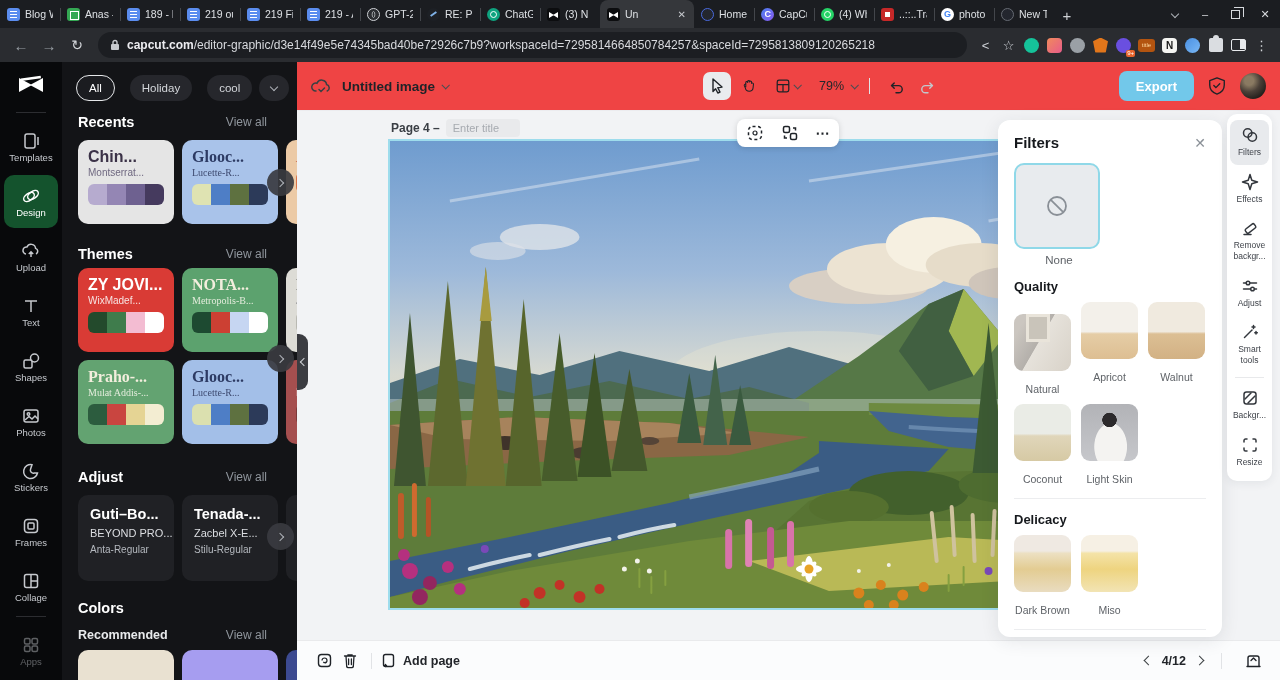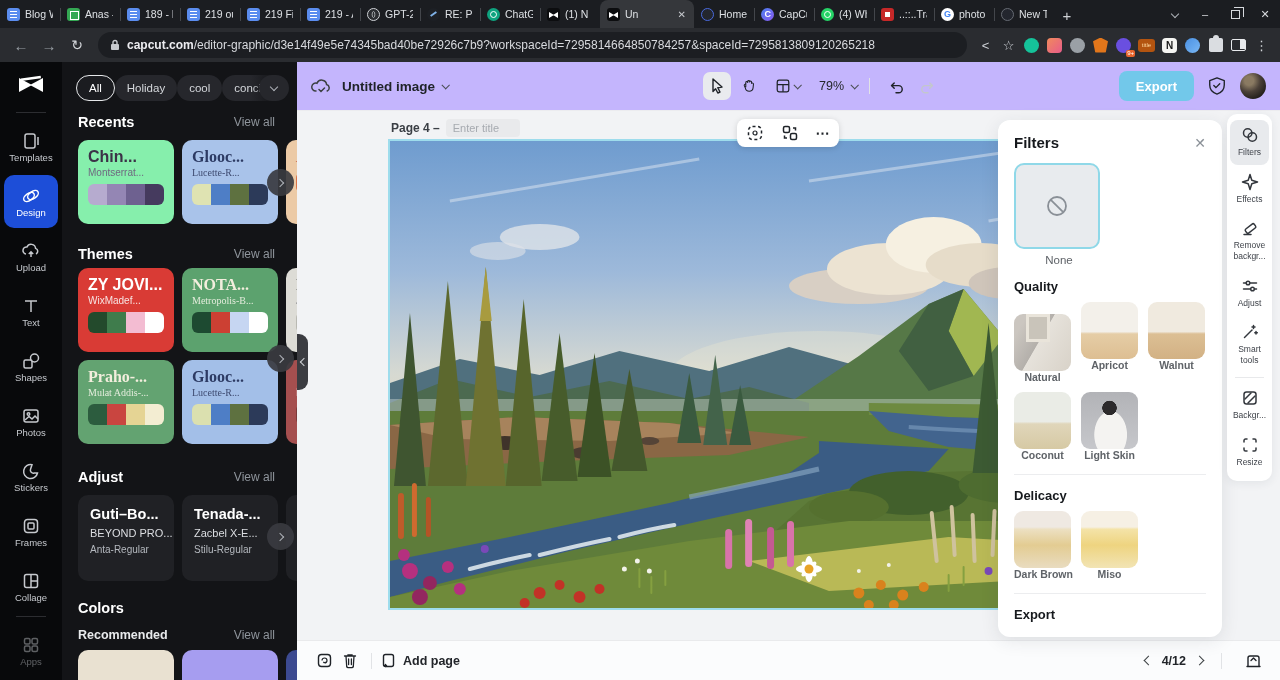--- a/index.html
+++ b/index.html
@@ -63,37 +63,37 @@
   .sharei, .stari { color:#cfd3d8; font-size:13px; }
 
   
   .nav-rail { position:absolute; top:62px; left:0; width:62px; height:618px; background:#08090b;
     display:flex; flex-direction:column; align-items:center; }
   .logo { margin:12px 0 10px; }
   .rail-div { width:30px; height:1px; background:#2c2d31; margin:2px 0 6px; }
   .rail-item { width:54px; height:53px; display:flex; flex-direction:column; align-items:center;
     justify-content:center; gap:1px; color:#c6c9ce; border-radius:10px; margin:1px 12px; }
   .rail-item .rlabel { font-size:9.5px; }
-  .rail-item.active { background:#1d4ed8; color:#fff; }
+  .rail-item.active { background:#14532d; color:#fff; }
   .rail-item.dim { opacity:.45; }
   .ric { stroke:#c6c9ce; fill:none; stroke-width:1.5; }
   .rail-item.active .ric { stroke:#fff; }
 
   
   .asset-panel { position:absolute; top:62px; left:62px; width:235px; height:618px; background:#131417;
     color:#fff; overflow:hidden; }
-  .chips { position:absolute; top:13px; left:14px; right:0; height:26px; display:flex; gap:0; overflow:hidden; }
+  .chips { position:absolute; top:13px; left:14px; right:0; height:26px; display:flex; gap:15px; overflow:hidden; }
   .chip { flex:0 0 auto; height:26px; padding:0 12px; border-radius:14px; background:#26272c;
     color:#d4d7db; font-size:11.5px; display:flex; align-items:center; }
   .chip.sel { background:#1b1c20; border:1.5px solid #e6e8ea; color:#fff; }
   .chips-fade { position:absolute; top:8px; right:0; width:46px; height:34px;
     background:linear-gradient(90deg, rgba(19,20,23,0), #131417 55%); }
   .chip-more { position:absolute; top:13px; right:8px; width:30px; height:26px; border-radius:14px;
     background:#26272c; display:flex; align-items:center; justify-content:center; }
-  .sec-head { position:absolute; left:16px; right:22px; display:flex; justify-content:space-between; align-items:center; }
+  .sec-head { position:absolute; left:16px; right:30px; display:flex; justify-content:space-between; align-items:center; }
   .sec-title { font-size:14.5px; font-weight:bold; }
   .sub-title { font-size:12.5px; font-weight:bold; color:#e8eaec; }
   .viewall { font-size:12px; color:#8f959c; }
   .cardrow { position:absolute; left:16px; right:0; height:86px; display:flex; gap:8px; overflow:hidden; }
   .acard { flex:0 0 auto; width:96px; height:84px; border-radius:10px; padding:9px 10px 8px; overflow:hidden; }
   .acard .ct { font-size:16px; font-weight:bold; line-height:1.05; white-space:nowrap; }
   .acard .cs { font-size:10px; margin-top:1px; white-space:nowrap; }
   .serif { font-family:"Liberation Serif", serif; }
   .swatches { display:flex; height:21px; margin-top:6px; border-radius:6px; overflow:hidden; width:100%; }
   .swatches span { flex:1; }
@@ -102,21 +102,21 @@
   .fcard { flex:0 0 auto; width:96px; height:86px; border-radius:10px; background:#202125; padding:11px 12px; }
   .fcard .f1 { font-size:14.5px; font-weight:bold; white-space:nowrap; }
   .fcard .f2 { font-size:11px; color:#dcdee2; margin-top:5px; white-space:nowrap; font-family:Liberation Sans, sans-serif; }
   .fcard .f3 { font-size:10px; color:#b4b8be; margin-top:5px; white-space:nowrap; }
   .ccard { flex:0 0 auto; width:96px; height:60px; border-radius:10px 10px 0 0; display:flex; align-items:flex-end; padding:4px 12px; }
   .ccard span { font-size:26px; font-weight:bold; }
   .collapse-handle { position:absolute; left:297px; top:334px; width:11px; height:56px; background:#3b3c41;
     border-radius:0 9px 9px 0; display:flex; align-items:center; justify-content:center; z-index:4; }
 
   
-  .toolbar { position:absolute; top:62px; left:297px; width:983px; height:49px; background:#c4b5fd;
+  .toolbar { position:absolute; top:62px; left:297px; width:983px; height:49px; background:#ef4444;
     border-bottom:1px solid #ececef; display:flex; align-items:center; padding:0 14px; z-index:2; }
   .doc-title { font-size:13.5px; font-weight:bold; color:#1f2328; margin:0 7px 0 9px; }
   .toolgrp { display:flex; align-items:center; gap:4px; margin-left:255px; }
   .tbtn { width:28px; height:28px; border-radius:7px; display:flex; align-items:center; justify-content:center; }
   .tbtn.on { background:#e9ebee; }
   .zoomlbl { font-size:12.5px; color:#24272b; margin:0 3px 0 8px; }
   .tb-div { width:1px; height:16px; background:#e1e3e6; margin:0 8px; }
   .tb-right { margin-left:auto; display:flex; align-items:center; gap:13px; }
   .export-btn { height:30px; padding:0 17px; border-radius:8px; color:#fff; font-size:13px; font-weight:bold;
     display:flex; align-items:center; background:#72c8ea; }
@@ -143,21 +143,21 @@
   .fp-head { display:flex; justify-content:space-between; align-items:center; }
   .fp-title { font-size:15px; font-weight:bold; color:#16191d; }
   .fp-close { color:#8a9097; font-size:14px; }
   .none-tile { margin-top:12px; width:86px; height:86px; border-radius:10px; border:2px solid #8fd8e8;
     background:#e8ebee; display:flex; align-items:center; justify-content:center; }
   .none-label { width:90px; text-align:center; font-size:11.5px; color:#5f6368; margin-top:5px; }
   .fp-sec { font-size:13px; font-weight:bold; color:#16191d; margin:13px 0 8px; }
   .fp-grid { display:flex; flex-wrap:wrap; gap:9px 10px; }
   .fitem { width:57px; }
   .fthumb { width:57px; height:57px; border-radius:9px; }
-  .flabel { font-size:10.5px; color:#5f6368; text-align:center; margin-top:0; white-space:nowrap;font-weight:bold; }
+  .flabel { font-size:10.5px; color:#5f6368; text-align:center; margin-top:12px; white-space:nowrap; }
   .fp-div { height:1px; background:#ecedef; margin:13px 0 0; }
   .t-natural   { background:linear-gradient(120deg,#cbc6c0 15%,#b4b0ab 45%,#e6e2db 46%,#d8d2c8); }
   .t-natural::after { content:""; display:block; width:18px; height:22px; border:3px solid #e9e4da; background:#c9c4ba; margin:12px 0 0 12px; }
   .t-apricot   { background:linear-gradient(#f3f0ea 52%,#e5cda6 56%,#ddbe92); }
   .t-walnut    { background:linear-gradient(#f0eadf 52%,#dcbf94 56%,#d2b184); }
   .t-coconut   { background:linear-gradient(#eaece6 52%,#e0d6ba 56%,#d6c9a4); }
   .t-lightskin { background:radial-gradient(circle at 50% 28%, #2c2a2c 0 14%, rgba(0,0,0,0) 15%),
                  radial-gradient(ellipse at 52% 75%, #f4f3f1 0 38%, rgba(0,0,0,0) 40%),
                  linear-gradient(#b2b3b7,#c6c7cb); }
   .t-snack     { background:radial-gradient(circle at 50% 48%, #f0c64a 0 13%, #fdfdfa 14% 38%, #7ea35f 40%),
@@ -221,21 +221,21 @@
   <div class="tab">
       <span class="fav f-pen"></span>
       <span class="tlabel">RE: Pro</span>
     </div>
   <div class="tab">
       <span class="fav f-gpt"></span>
       <span class="tlabel">ChatGF</span>
     </div>
   <div class="tab">
       <span class="fav f-cc"></span>
-      <span class="tlabel">(1) N</span>
+      <span class="tlabel">(3) N</span>
     </div>
   <div class="tab active">
       <span class="fav f-cc"></span>
       <span class="tlabel">Un</span>
       <span class="tclose">✕</span>
     </div>
   <div class="tab">
       <span class="fav f-home"></span>
       <span class="tlabel">Home</span>
     </div>
@@ -411,21 +411,21 @@
   <div class="chips-fade"></div>
   <div class="chip-more">
       <span class="chev" style="transform:rotate(45deg);margin-top:-3px"></span>
     </div>
 
   <div class="sec-head" style="top:52px">
     <span class="sec-title">Recents</span>
     <span class="viewall">View all</span>
   </div>
   <div class="cardrow" style="top:78px">
-    <div class="acard" style="background: #86efac;">
+    <div class="acard" style="background: #e5e5e5;">
       <div class="ct" style="color: rgb(59, 50, 71);">Chin...</div>
       <div class="cs" style="color: rgb(111, 104, 128);">Montserrat...</div>
       <div class="swatches">
           <span style="background: rgb(182, 171, 207);"></span>
           <span style="background: rgb(148, 134, 180);"></span>
           <span style="background: rgb(110, 97, 144);"></span>
           <span style="background: rgb(69, 58, 94);"></span>
         </div>
     </div>
     <div class="acard" style="background: rgb(169, 195, 234);">

